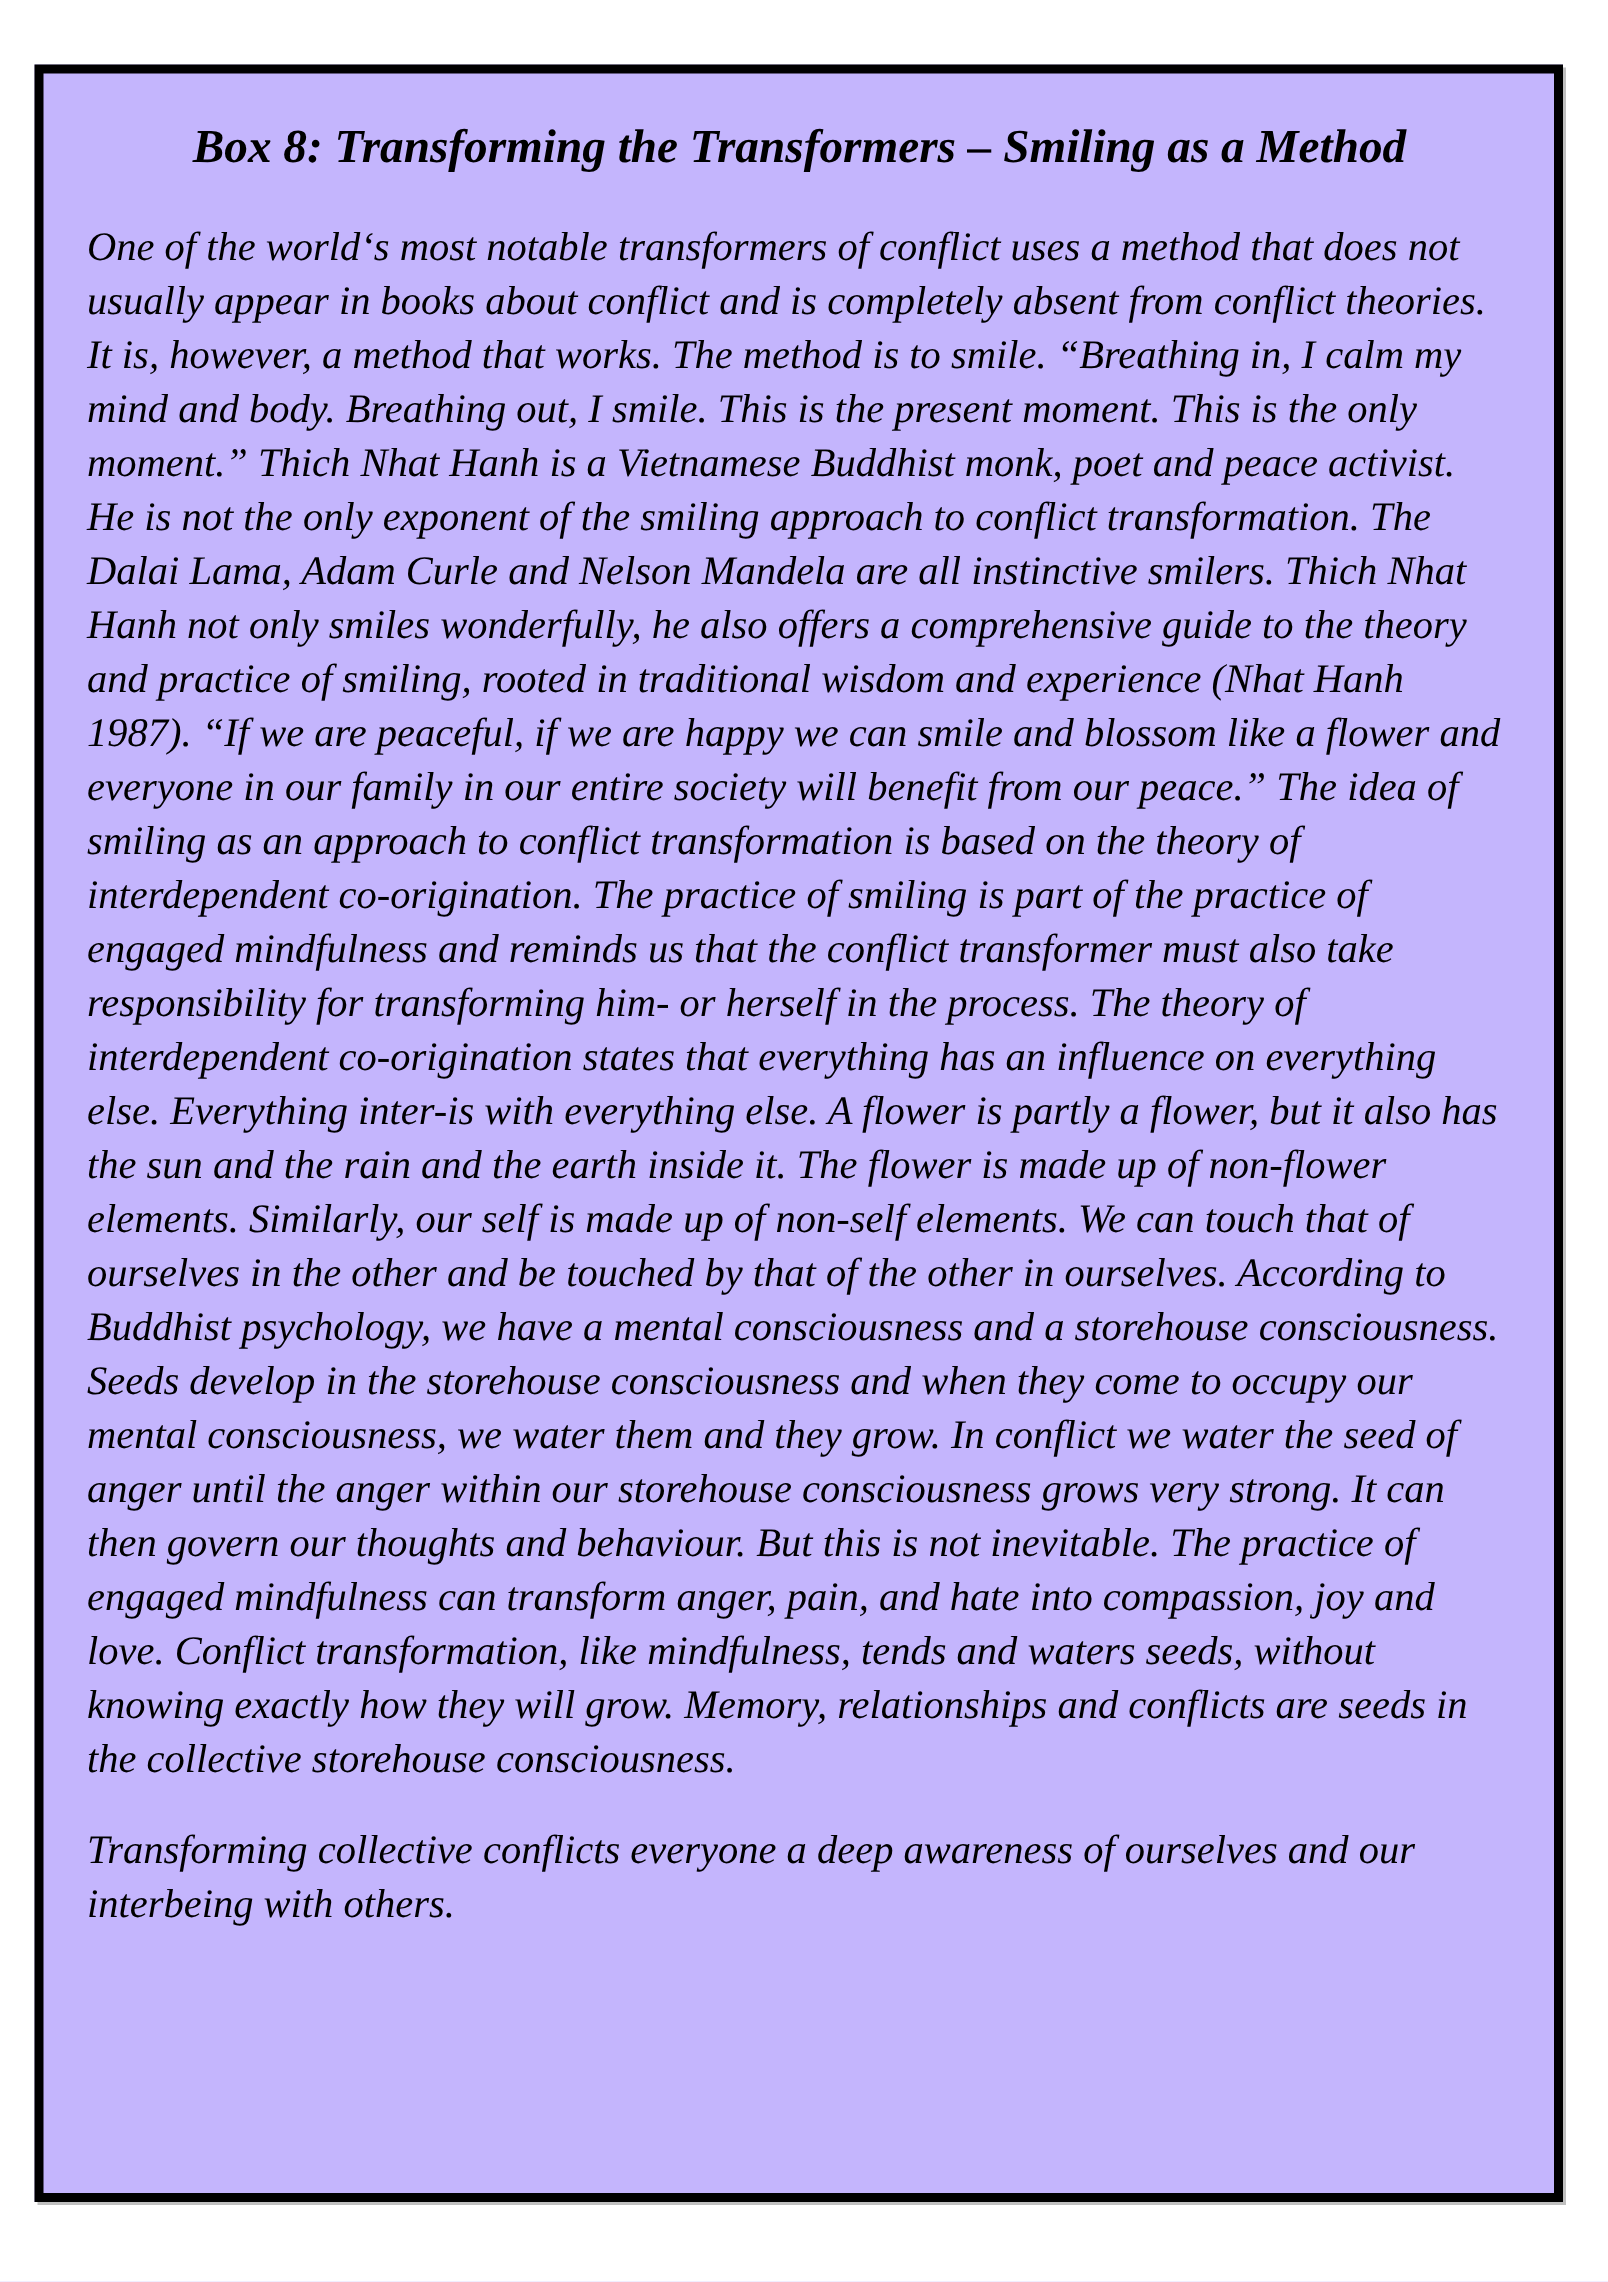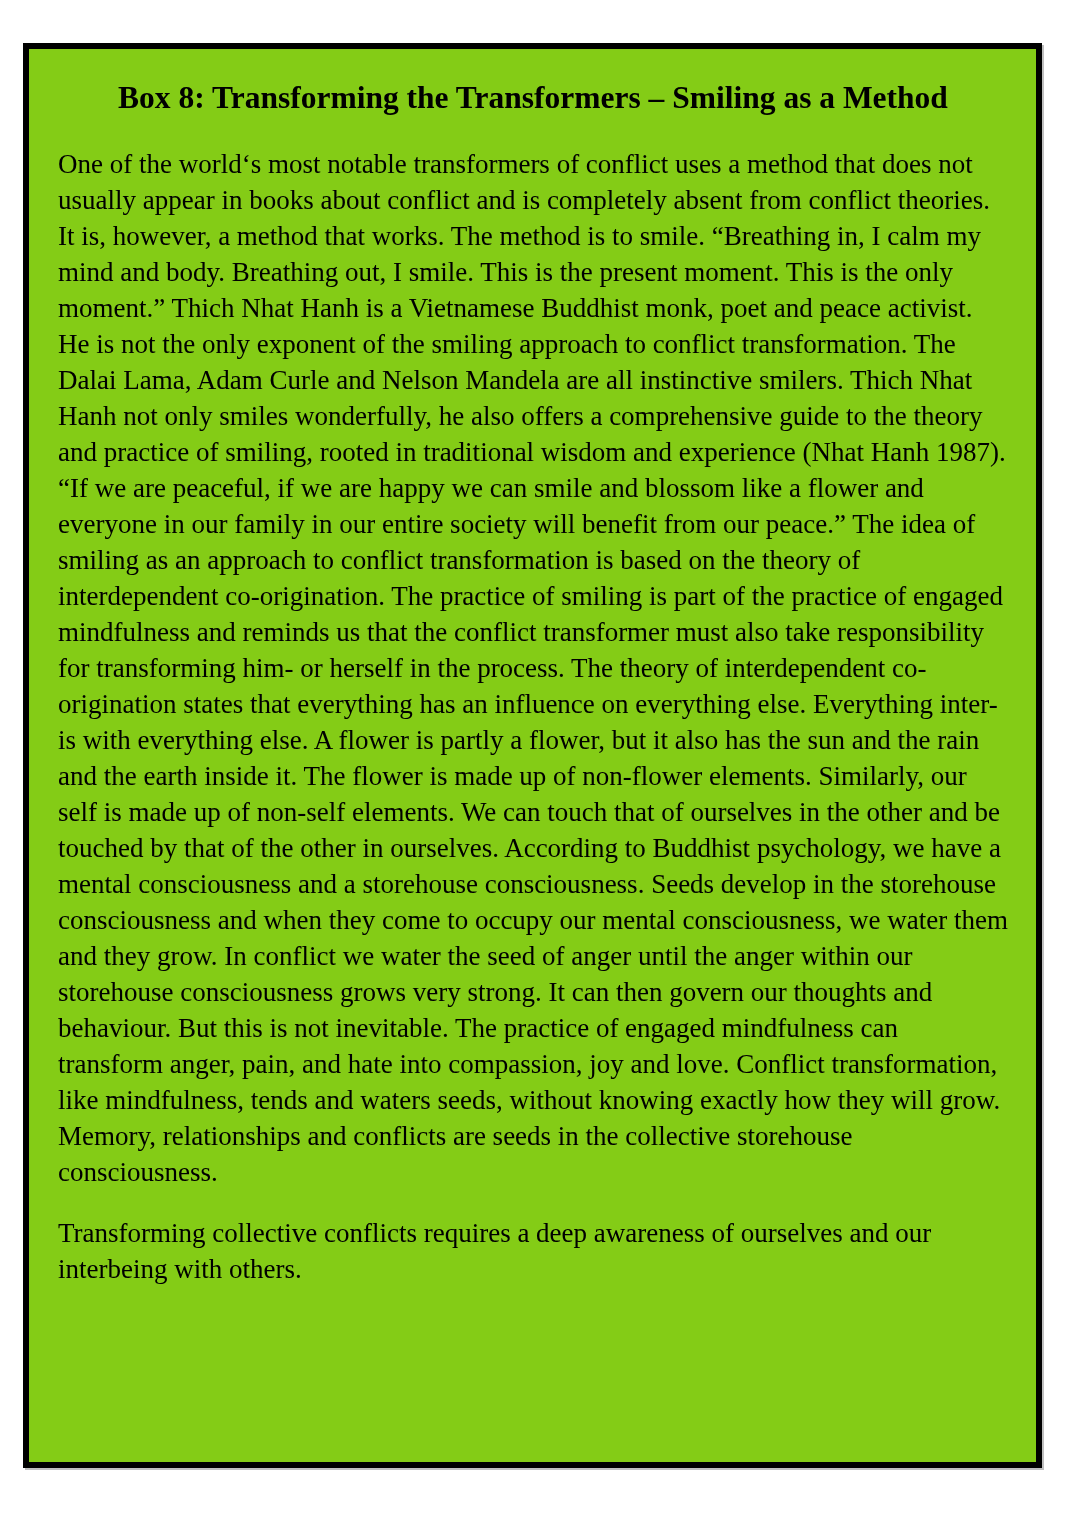--- a/index.html
+++ b/index.html
@@ -15,23 +15,24 @@
     color: #000000;
   }
   .text-box {
     position: absolute;
     left: 23px;
     top: 43px;
     width: 1019px;
     height: 1425px;
     box-sizing: border-box;
     border: 6px solid #000000;
-    background: #84cc16;
+    background: #c4b5fd;
     padding: 31px 28px 0 29px;
     box-shadow: 2px 2px 0 rgba(0,0,0,0.25);
+    font-style: italic;
   }
   .box-title {
     font-size: 31.5px;
     line-height: 36px;
     font-weight: 700;
     text-align: center;
     margin: 0 0 30px 0;
   }
   .box-paragraph {
     font-size: 27px;
@@ -39,14 +40,14 @@
     text-align: left;
     margin: 0 0 25px 0;
   }
 </style>
 </head>
 <body>
 
 <div class="text-box">
   <h1 class="box-title">Box 8: Transforming the Transformers – Smiling as a Method</h1>
   <p class="box-paragraph">One of the world‘s most notable transformers of conflict uses a method that does not usually appear in books about conflict and is completely absent from conflict theories. It is, however, a method that works. The method is to smile. “Breathing in, I calm my mind and body. Breathing out, I smile. This is the present moment. This is the only moment.” Thich Nhat Hanh is a Vietnamese Buddhist monk, poet and peace activist. He is not the only exponent of the smiling approach to conflict transformation. The Dalai Lama, Adam Curle and Nelson Mandela are all instinctive smilers. Thich Nhat Hanh not only smiles wonderfully, he also offers a comprehensive guide to the theory and practice of smiling, rooted in traditional wisdom and experience (Nhat Hanh 1987). “If we are peaceful, if we are happy we can smile and blossom like a flower and everyone in our family in our entire society will benefit from our peace.” The idea of smiling as an approach to conflict transformation is based on the theory of interdependent co-origination. The practice of smiling is part of the practice of engaged mindfulness and reminds us that the conflict transformer must also take responsibility for transforming him- or herself in the process. The theory of interdependent co-origination states that everything has an influence on everything else. Everything inter-is with everything else. A flower is partly a flower, but it also has the sun and the rain and the earth inside it. The flower is made up of non-flower elements. Similarly, our self is made up of non-self elements. We can touch that of ourselves in the other and be touched by that of the other in ourselves. According to Buddhist psychology, we have a mental consciousness and a storehouse consciousness. Seeds develop in the storehouse consciousness and when they come to occupy our mental consciousness, we water them and they grow. In conflict we water the seed of anger until the anger within our storehouse consciousness grows very strong. It can then govern our thoughts and behaviour. But this is not inevitable. The practice of engaged mindfulness can transform anger, pain, and hate into compassion, joy and love. Conflict transformation, like mindfulness, tends and waters seeds, without knowing exactly how they will grow. Memory, relationships and conflicts are seeds in the collective storehouse consciousness.</p>
-  <p class="box-paragraph">Transforming collective conflicts requires a deep awareness of ourselves and our interbeing with others.</p>
+  <p class="box-paragraph">Transforming collective conflicts everyone a deep awareness of ourselves and our interbeing with others.</p>
 </div>
 
 </body></html>

